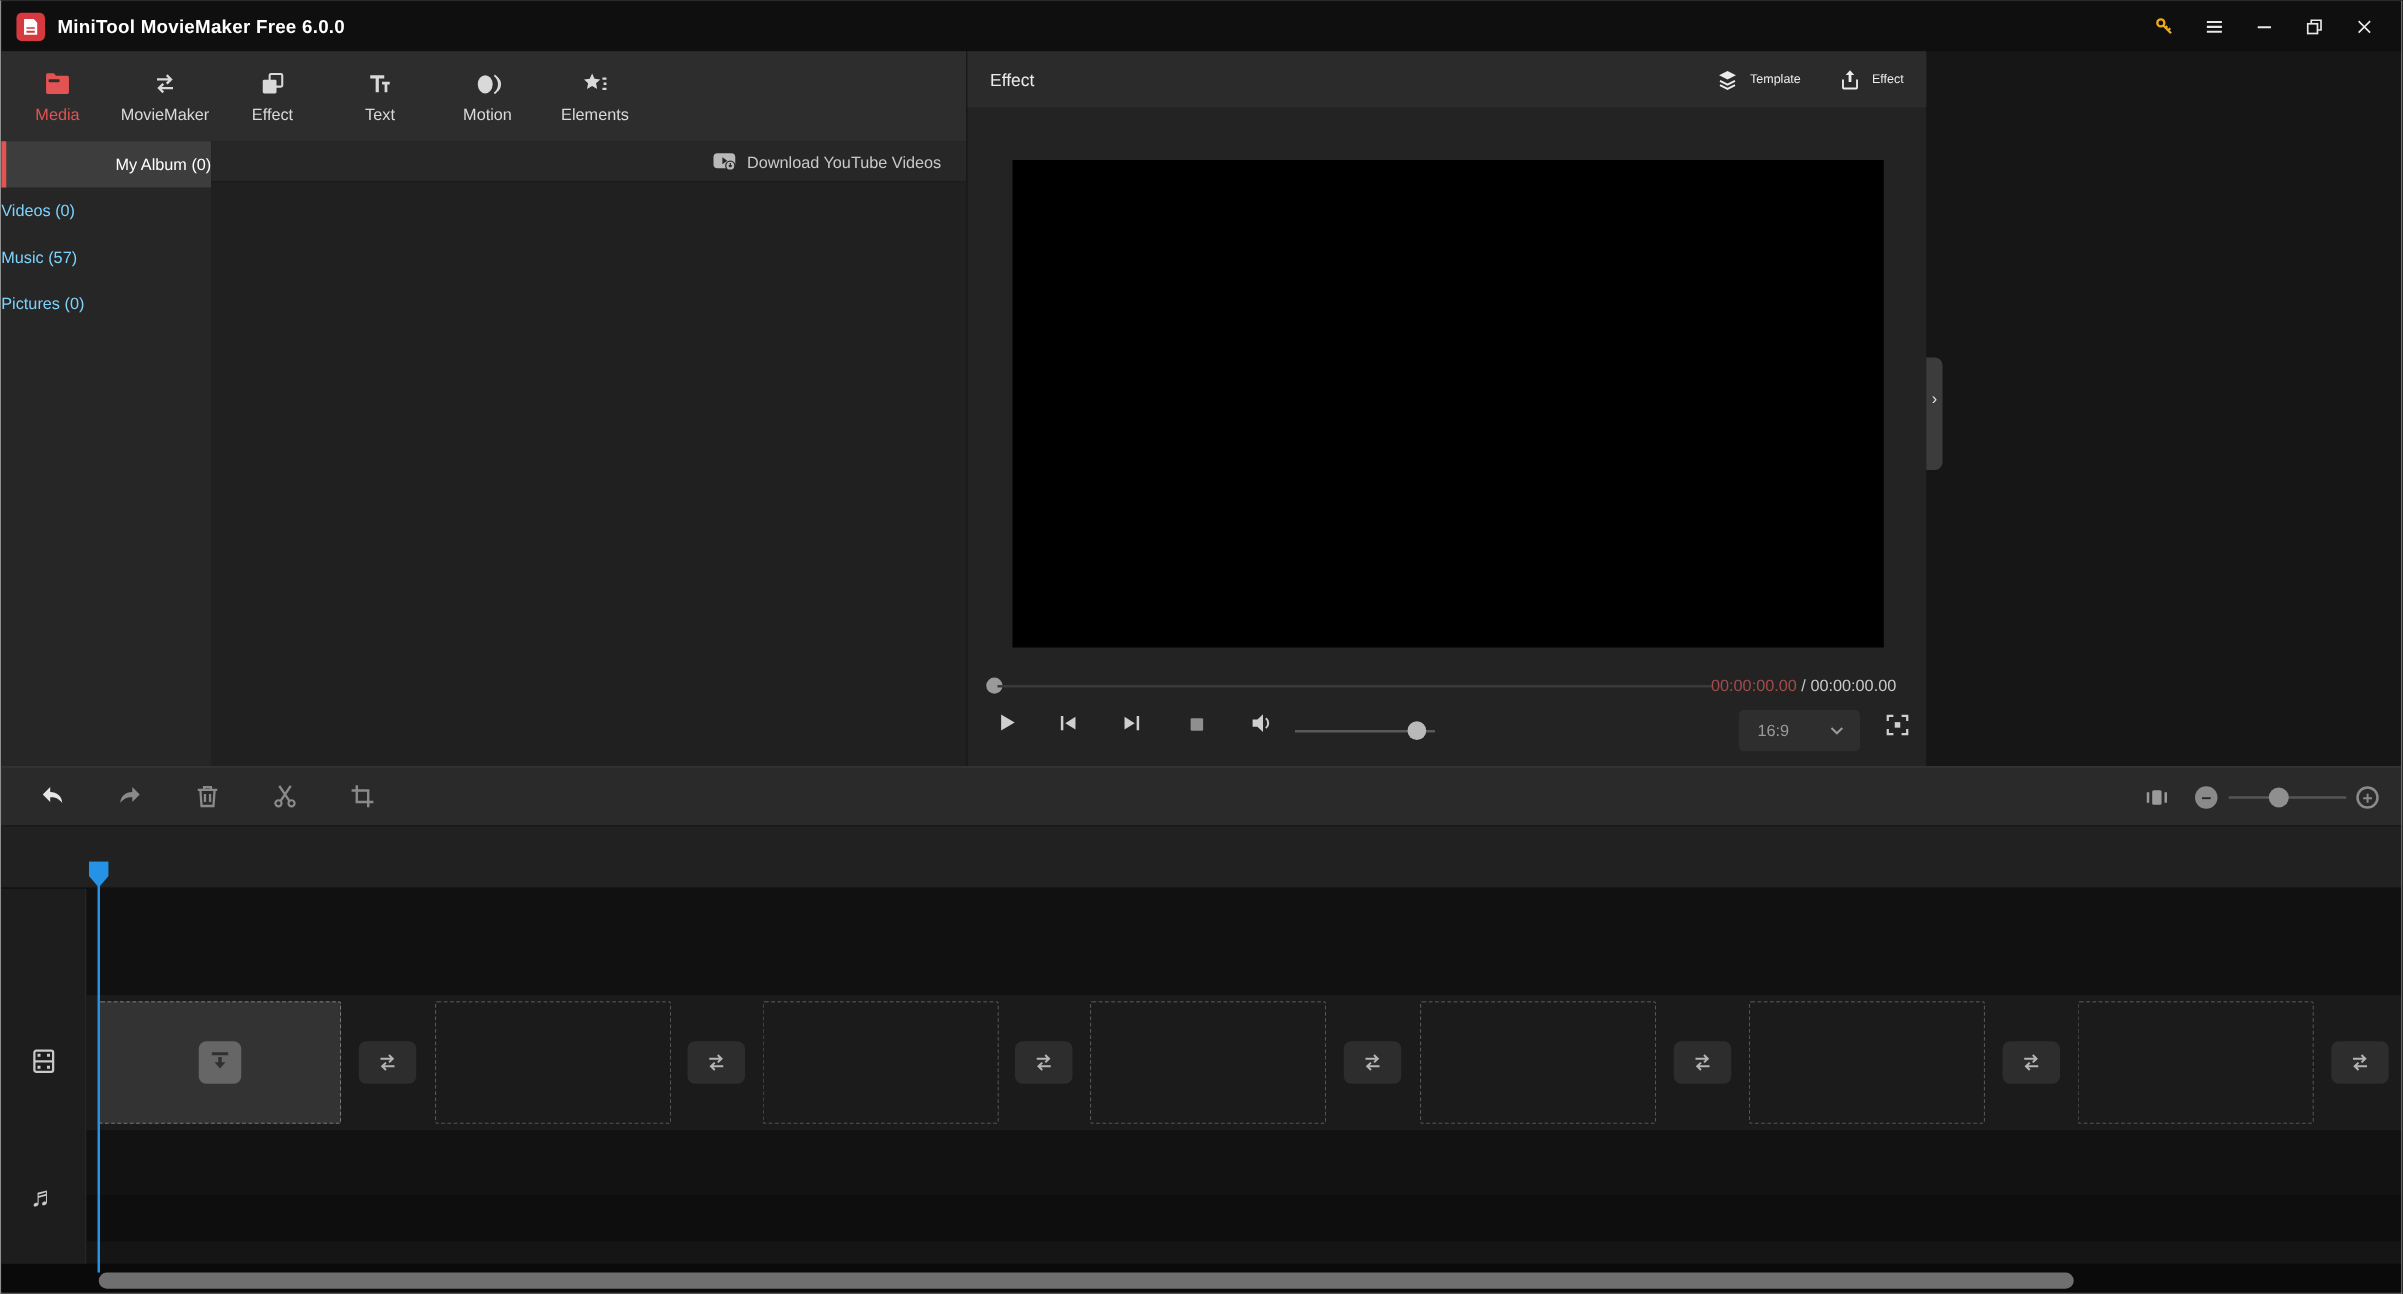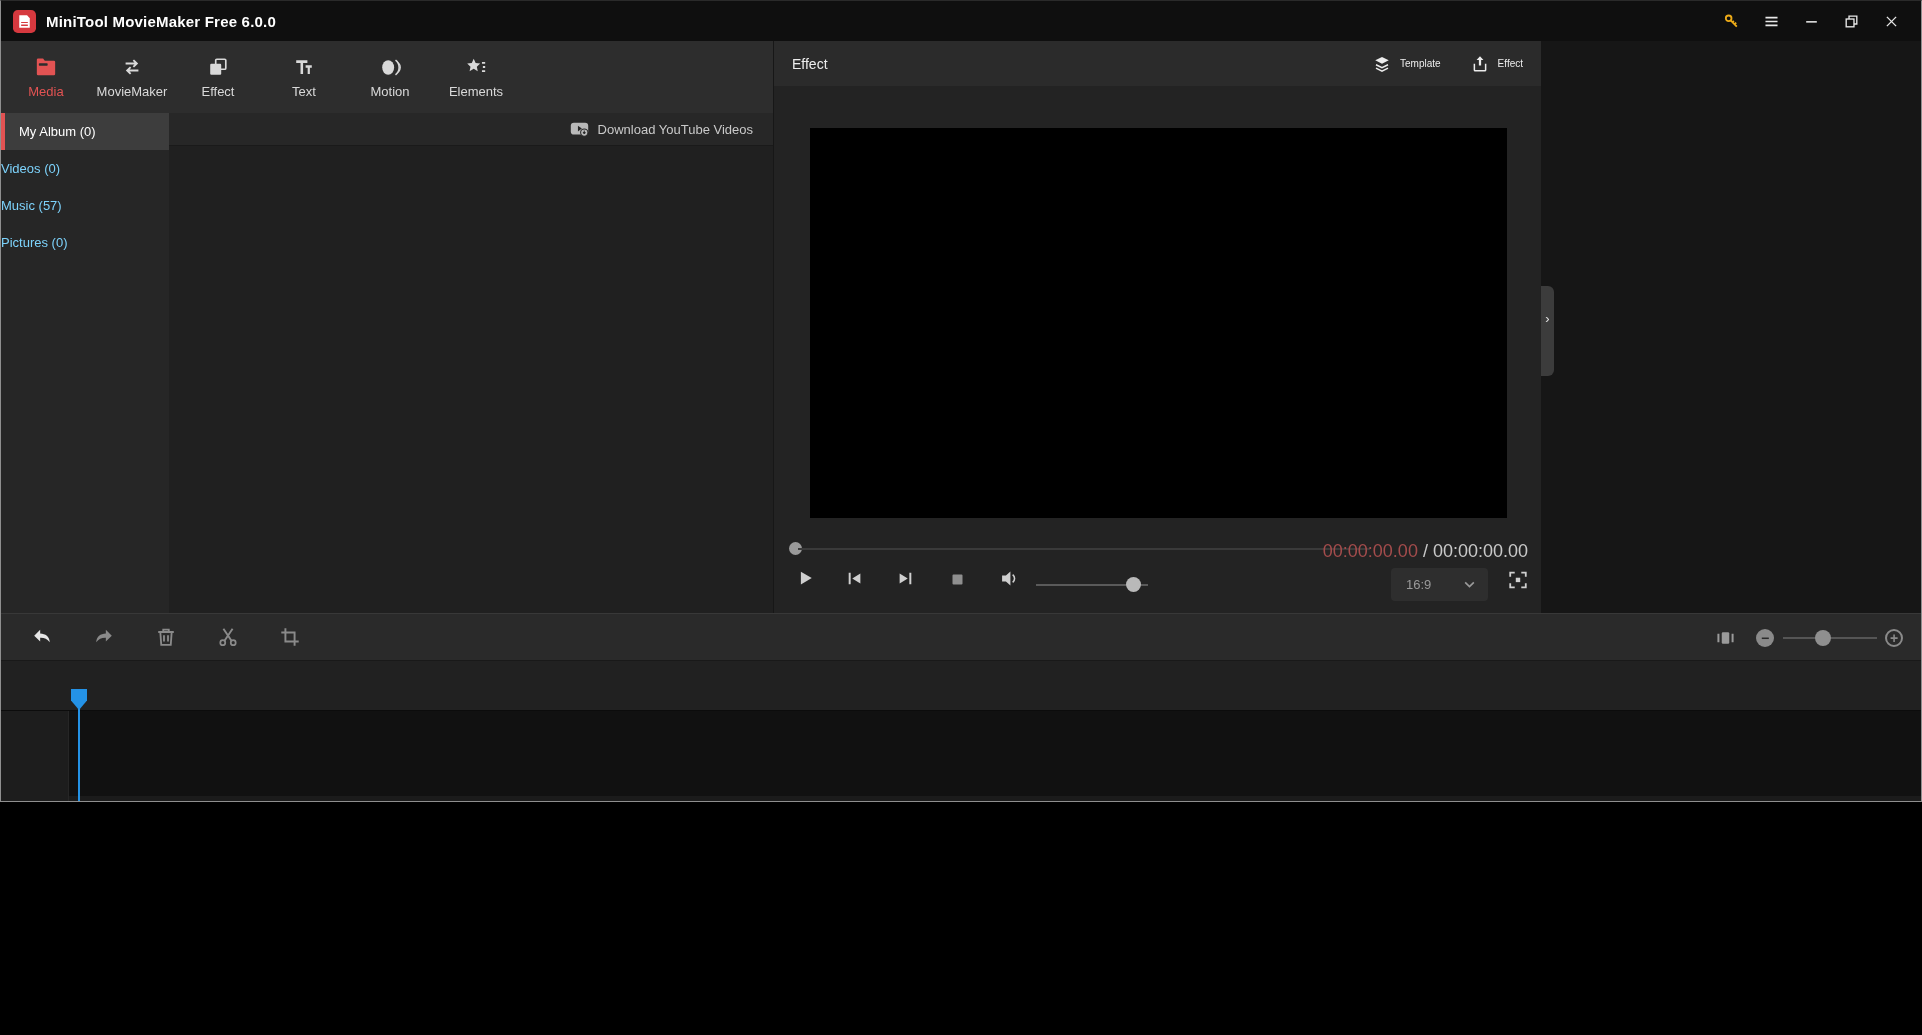--- a/index.html
+++ b/index.html
@@ -1,19 +1,19 @@
 <!DOCTYPE html>
 <html><head>
 <meta charset="utf-8">
 <style>
   * { margin:0; padding:0; box-sizing:border-box; }
   html,body { background:#000; }
   body { font-family:"Liberation Sans", sans-serif; }
   .window {
-    position:relative; width:1922px; height:802px; overflow:hidden;
+    position:relative; width:1922px; height:1035px; overflow:hidden;
     background:#161616; border:1px solid #8f8f8f; border-top-color:#2a2a2a;
     color:#d6d6d6; font-size:13px;
   }
   svg { display:block; }
   .ic { display:inline-flex; align-items:center; justify-content:center; }
   .ic svg { width:100%; height:100%; }
 
   
   .titlebar { position:absolute; left:0; top:0; width:100%; height:40px; background:#0f0f0f;
     display:flex; align-items:center; padding:0 10px 0 12px; }
@@ -30,21 +30,21 @@
   .left-panel { position:absolute; left:0; top:0; width:772px; height:100%; background:#202020; }
   .tabbar { position:absolute; left:0; top:0; width:100%; height:72px; background:#2d2d2d;
     display:flex; padding-left:2px; }
   .tab { width:86px; height:100%; display:flex; flex-direction:column; align-items:center; justify-content:center; gap:6px; color:#d9d9d9; }
   .tab .ic { width:22px; height:22px; }
   .tab .tab-label { font-size:13px; }
   .tab.active { color:#e25353; }
 
   .lib-sidebar { position:absolute; left:0; top:72px; width:168px; height:500px; background:#262626; }
   .lib-item { height:37px; display:flex; align-items:center; color:#7dd3fc; font-size:13px; }
-  .lib-item.selected { background:#3d3d3d; border-left:4px solid #e25353; padding-left:14px; color:#ffffff; }
+  .lib-item.selected { background:#3d3d3d; border-left:4px solid #e25353; padding-left:14px; color:#ffffff;justify-content:flex-end; }
 
   .lib-content { position:absolute; left:168px; top:72px; width:604px; height:500px; background:#202020; }
   .download-row { height:33px; background:#272727; display:flex; align-items:center; justify-content:flex-end;
     gap:9px; padding-right:20px; color:#c9c9c9; border-bottom:1px solid #1a1a1a;text-align:center; }
   .download-row .ic { width:19px; height:16px; color:#b9b9b9; }
   .import-wrap { position:absolute; left:50%; top:198px; transform:translateX(-50%); text-align:center; }
   .import-box { width:137px; height:110px; border:2px dashed #8a8a8a; border-radius:6px; background:#2f2f2f;
     display:flex; align-items:center; justify-content:center; }
   .import-box .ic { width:40px; height:34px; color:#d2d2d2; }
   .import-label { margin-top:16px; font-size:14px; color:#e6e6e6; }
@@ -54,21 +54,21 @@
   .player-header { position:absolute; left:0; top:0; width:100%; height:45px; background:#2b2b2b;
     display:flex; align-items:center; padding:0 18px; }
   .player-title { font-size:14px; color:#ececec; }
   .ph-spacer { flex:1; }
   .ph-btn { display:flex; align-items:center; gap:9px; color:#ececec; font-size:10px; margin-left:30px; }
   .ph-btn .ic { width:18px; height:18px; }
   .video-area { position:absolute; left:36px; top:87px; width:697px; height:390px; background:#000; }
 
   .seek-thumb { position:absolute; left:15px; top:501px; width:13px; height:13px; border-radius:50%; background:#9a9a9a; }
   .seek-line  { position:absolute; left:24px; top:507px; width:572px; height:2px; background:#3a3a3a; }
-  .time-text  { position:absolute; right:13px; top:500px; font-size:18px; color:#c9c9c9; white-space:nowrap; }
+  .time-text  { position:absolute; right:24px; top:500px; font-size:13px; color:#c9c9c9; white-space:nowrap; }
   .time-current { color:#a34c4c; }
 
   .ctl { position:absolute; color:#cfcfcf; }
   .ctl .ic, .ctl svg { width:100%; height:100%; }
   .ctl.play   { left:22px;  top:527px; width:18px; height:20px; }
   .ctl.prev   { left:71px;  top:529px; width:18px; height:17px; }
   .ctl.next   { left:123px; top:529px; width:18px; height:17px; }
   .ctl.stop   { left:176px; top:531px; width:15px; height:15px; color:#8f8f8f; }
   .ctl.vol    { left:226px; top:528px; width:20px; height:19px; }
   .vol-line   { position:absolute; left:262px; top:543px; width:112px; height:2px; background:#5a5a5a; }

